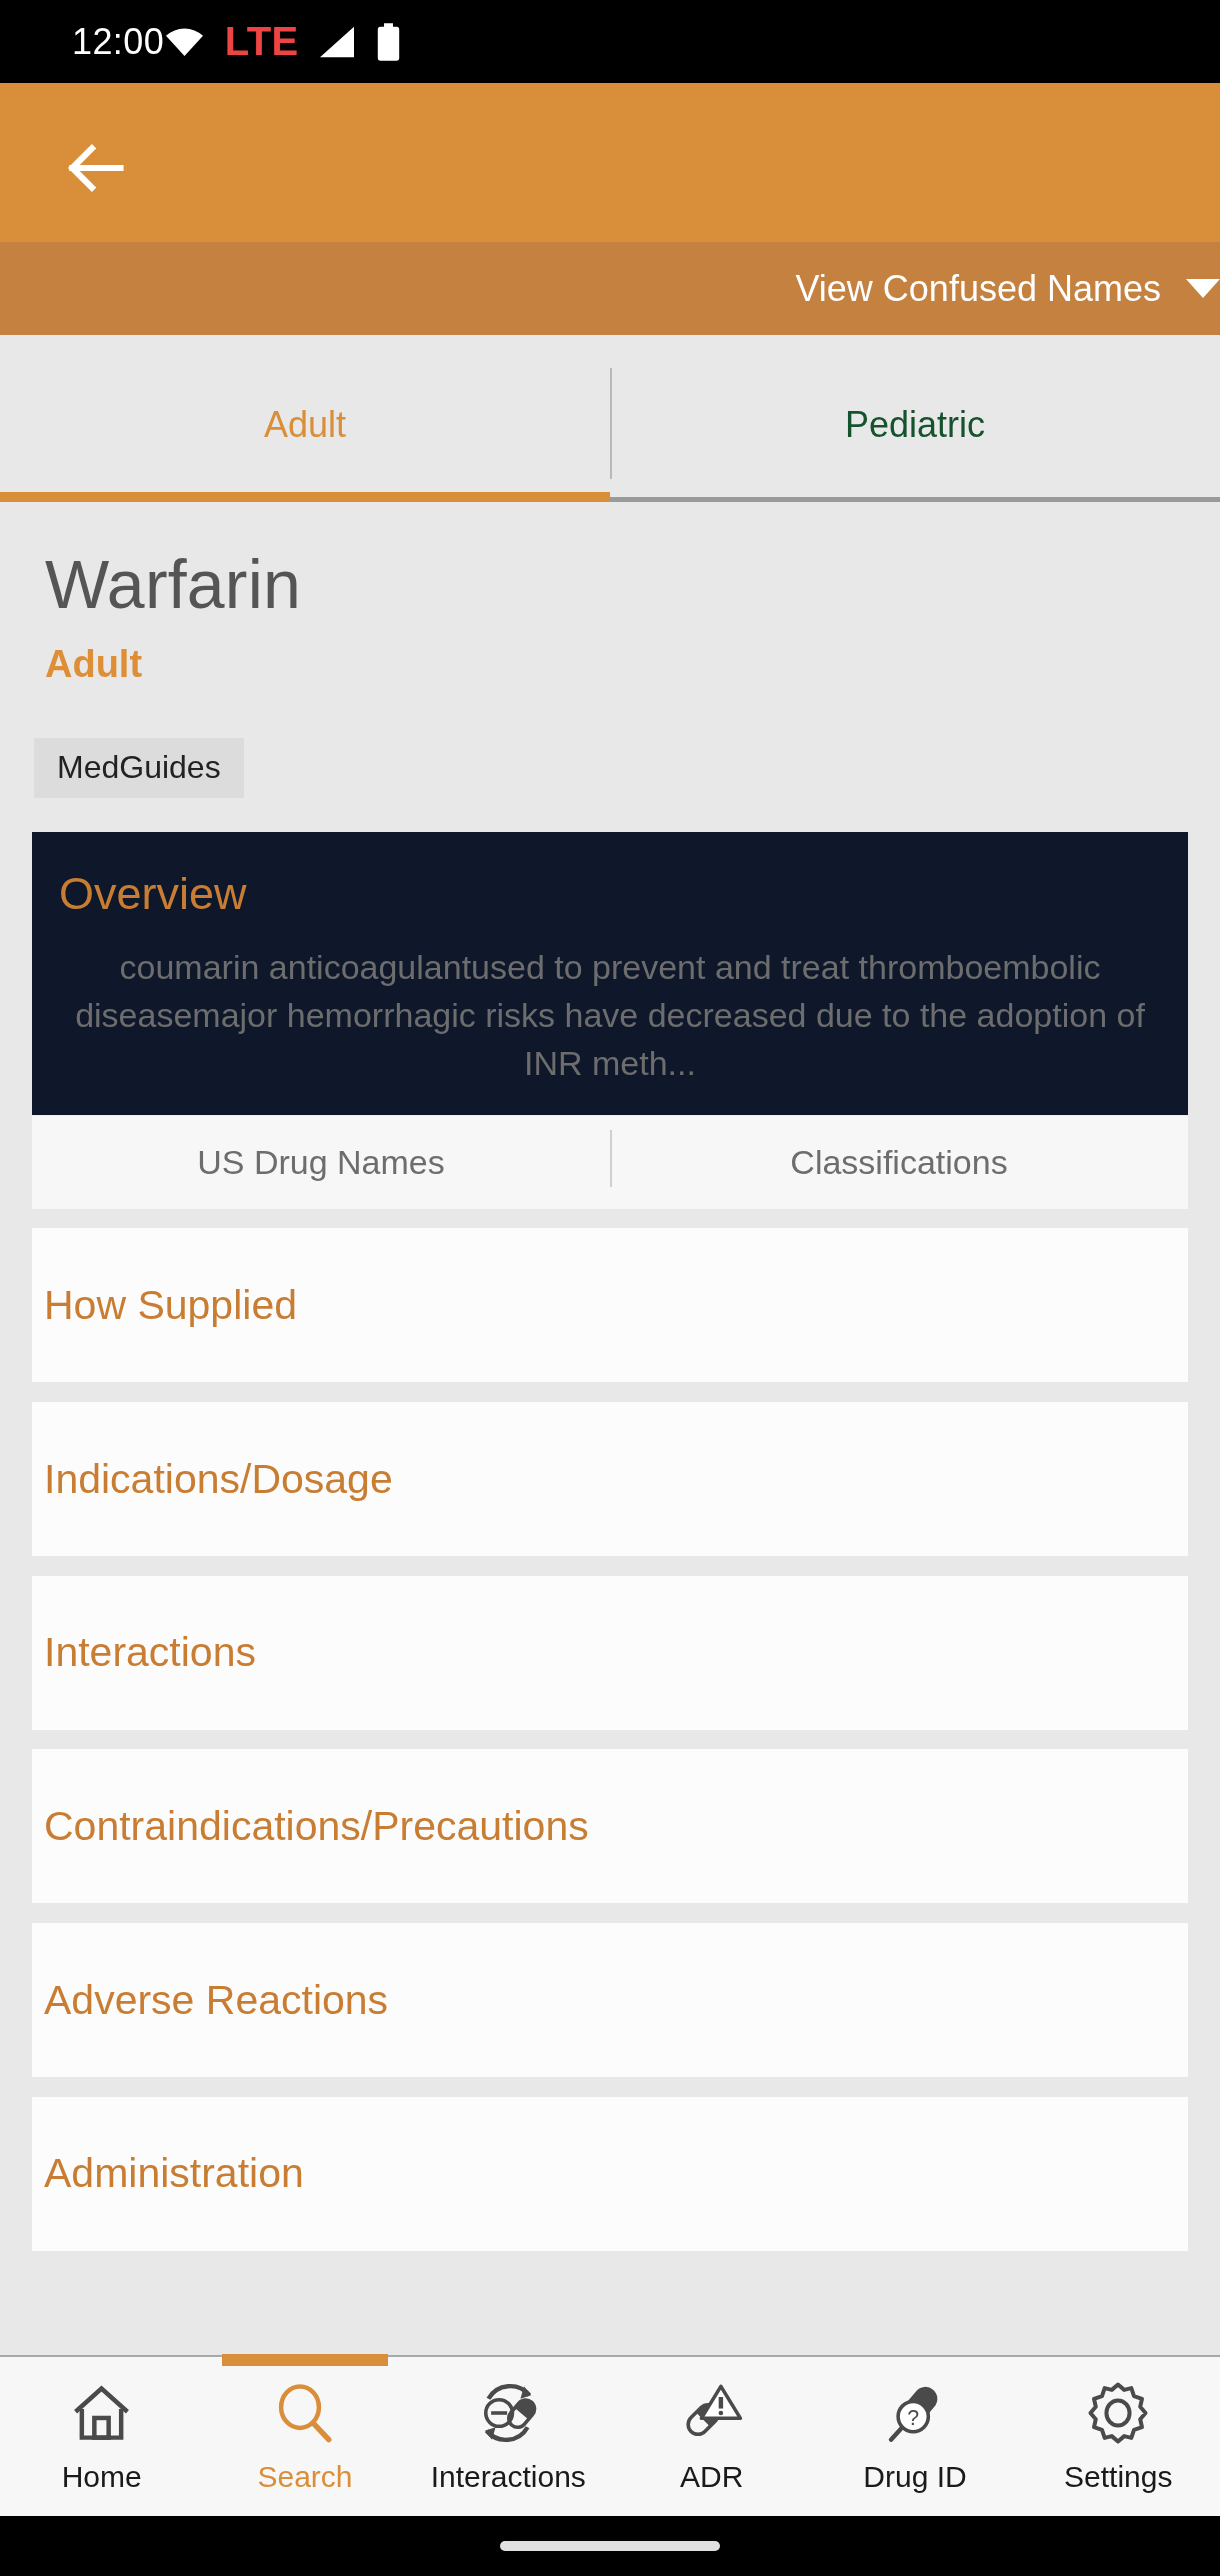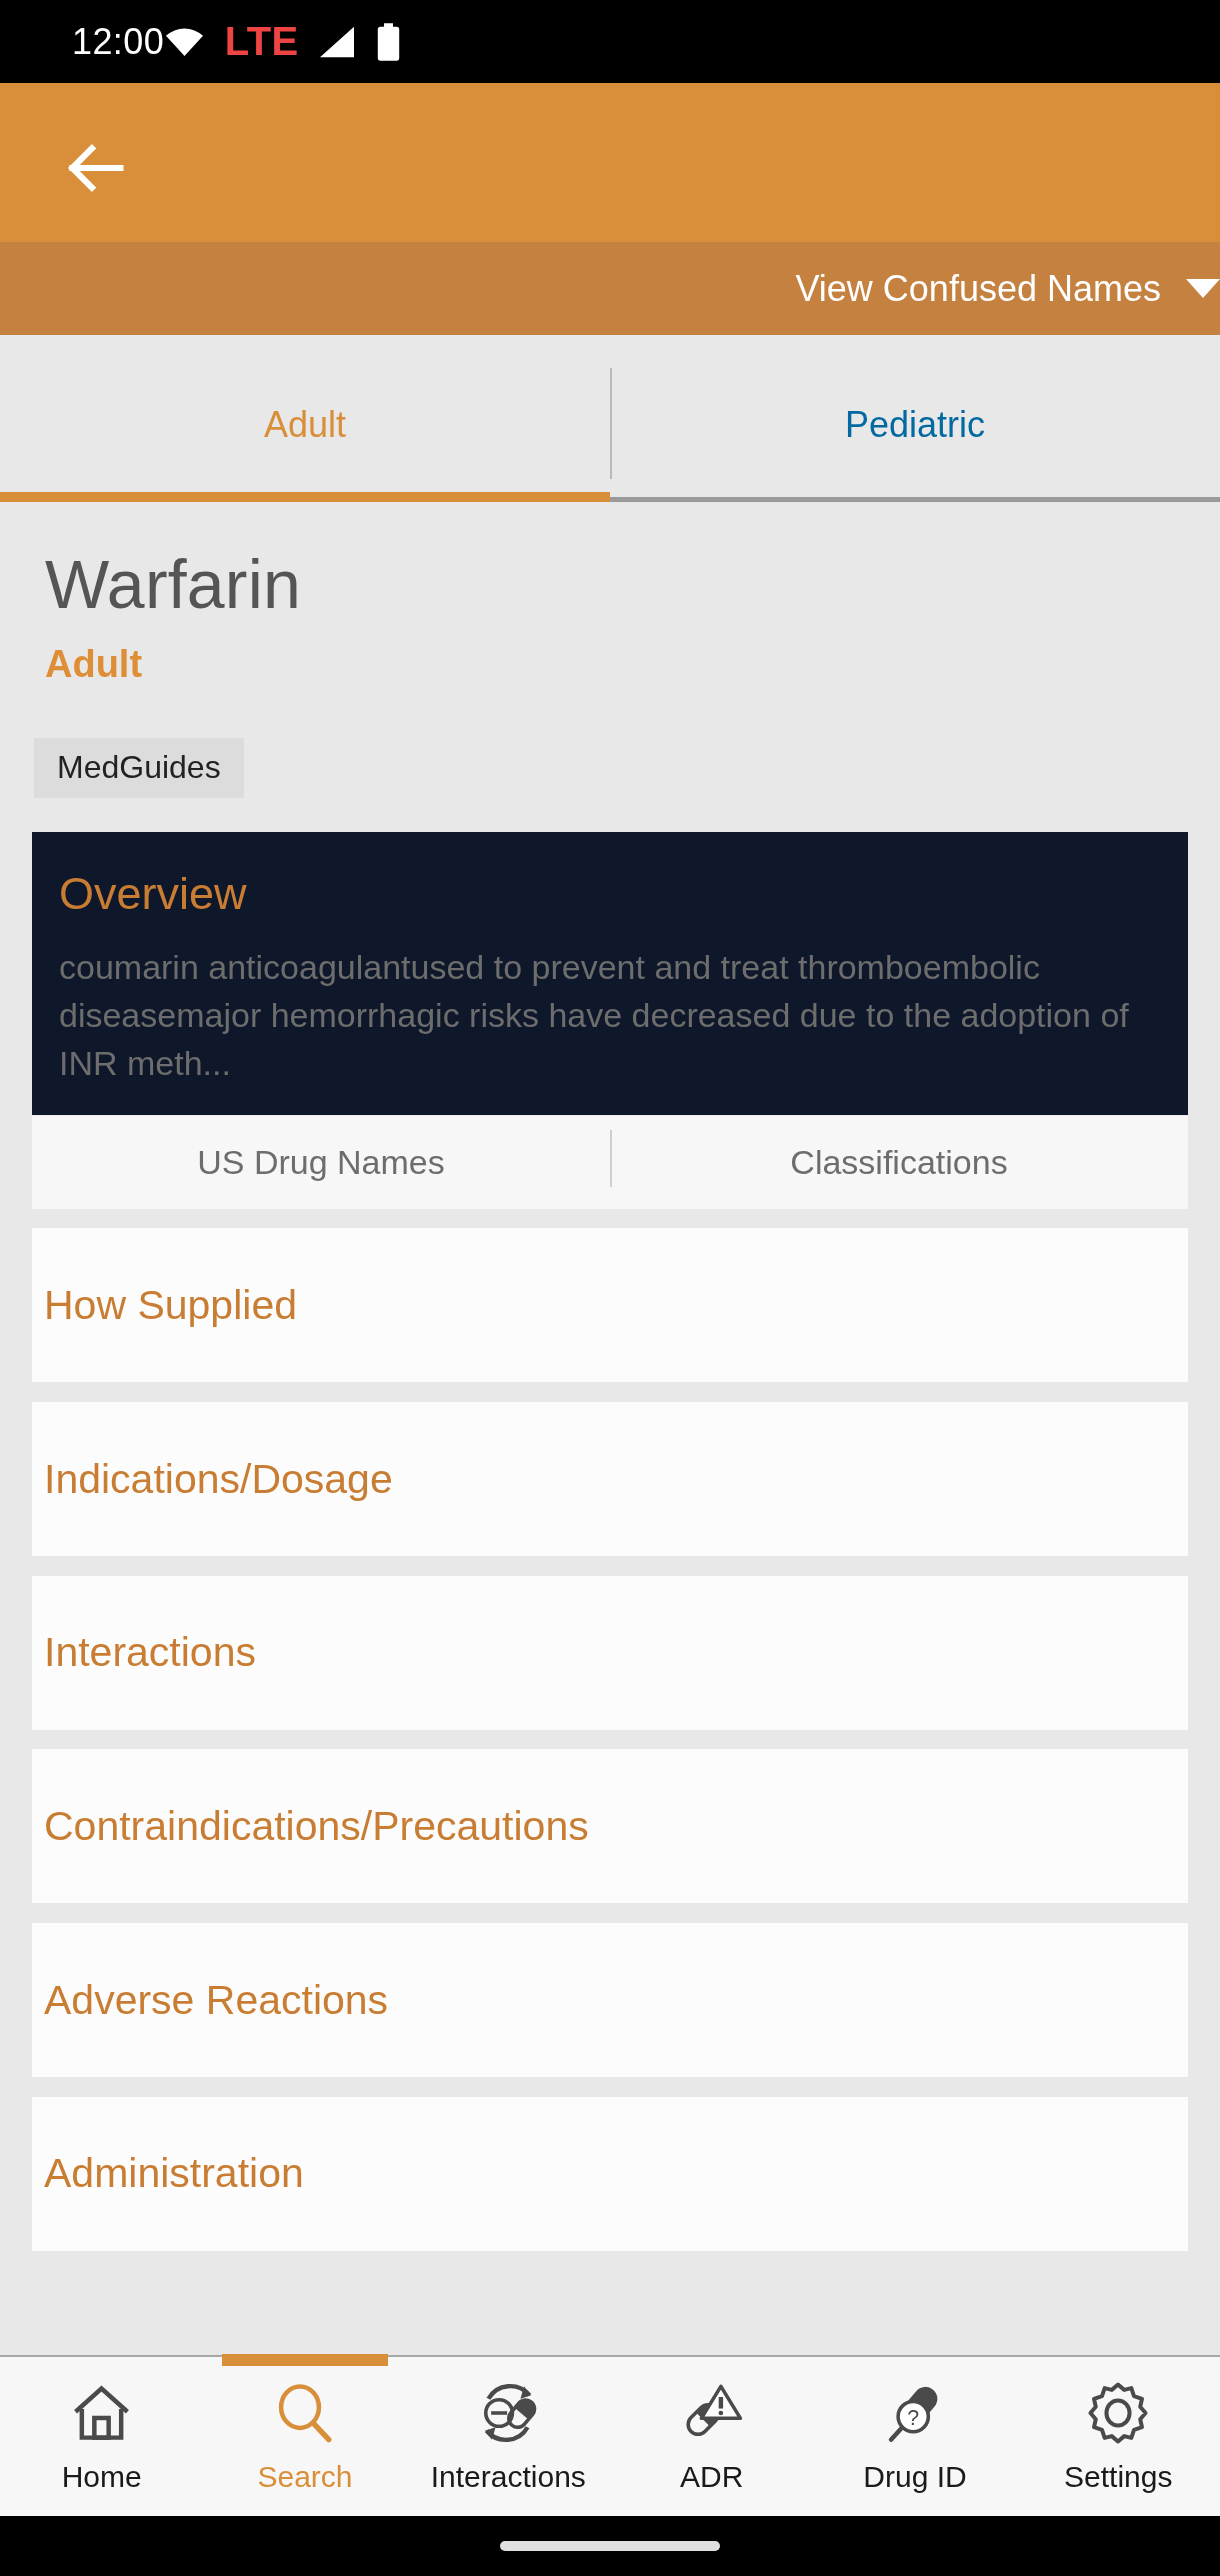--- a/index.html
+++ b/index.html
@@ -50,21 +50,21 @@
   .tabs{
     position:absolute; top:348px; left:0; width:1220px; height:154px;
     background:#e8e8e8; display:flex;
   }
   .tab{
     position:relative; flex:1;
     display:flex; align-items:center; justify-content:center;
     font-size:36px;
   }
   .tab.active{ color:#d98e3a; }
-  .tab.inactive{ color:#0369a1; }
+  .tab.inactive{ color:#14532d; }
   .tab-underline{
     position:absolute; left:0; bottom:0; width:100%; height:9.8px; background:#d98e3a;
   }
   .tab-divider{
     position:absolute; left:0; top:19.7px; width:1.8px; height:111px; background:#b9b9b9;
   }
   .tabs-bottomline{
     position:absolute; top:497px; left:610px; width:610px; height:4.5px; background:#9a9a9a;
   }
 
@@ -86,20 +86,21 @@
   }
 
   .card{
     margin:34px 32px 0 32px; background:#0f172a;
   }
   .card-overview{ padding:36px 27px 0 27px; }
   .overview-title{ font-size:45px; color:#c87d33; font-weight:400; }
   .overview-body{
     margin-top:23px; font-size:34px; line-height:1.42; color:#6d6d6d;
     padding-bottom:27px;
+    text-align:center;
   }
   .subactions{
     display:flex; border-top:0.9px solid #ededed; background:#f7f7f7;
   }
   .subaction{
     position:relative; flex:1; text-align:center; padding:27px 0;
     font-size:34px; color:#6d6d6d;
   }
   .subaction + .subaction::before{
     content:""; position:absolute; left:0; top:14.3px; width:1.8px; height:57px; background:#cfcfcf;

